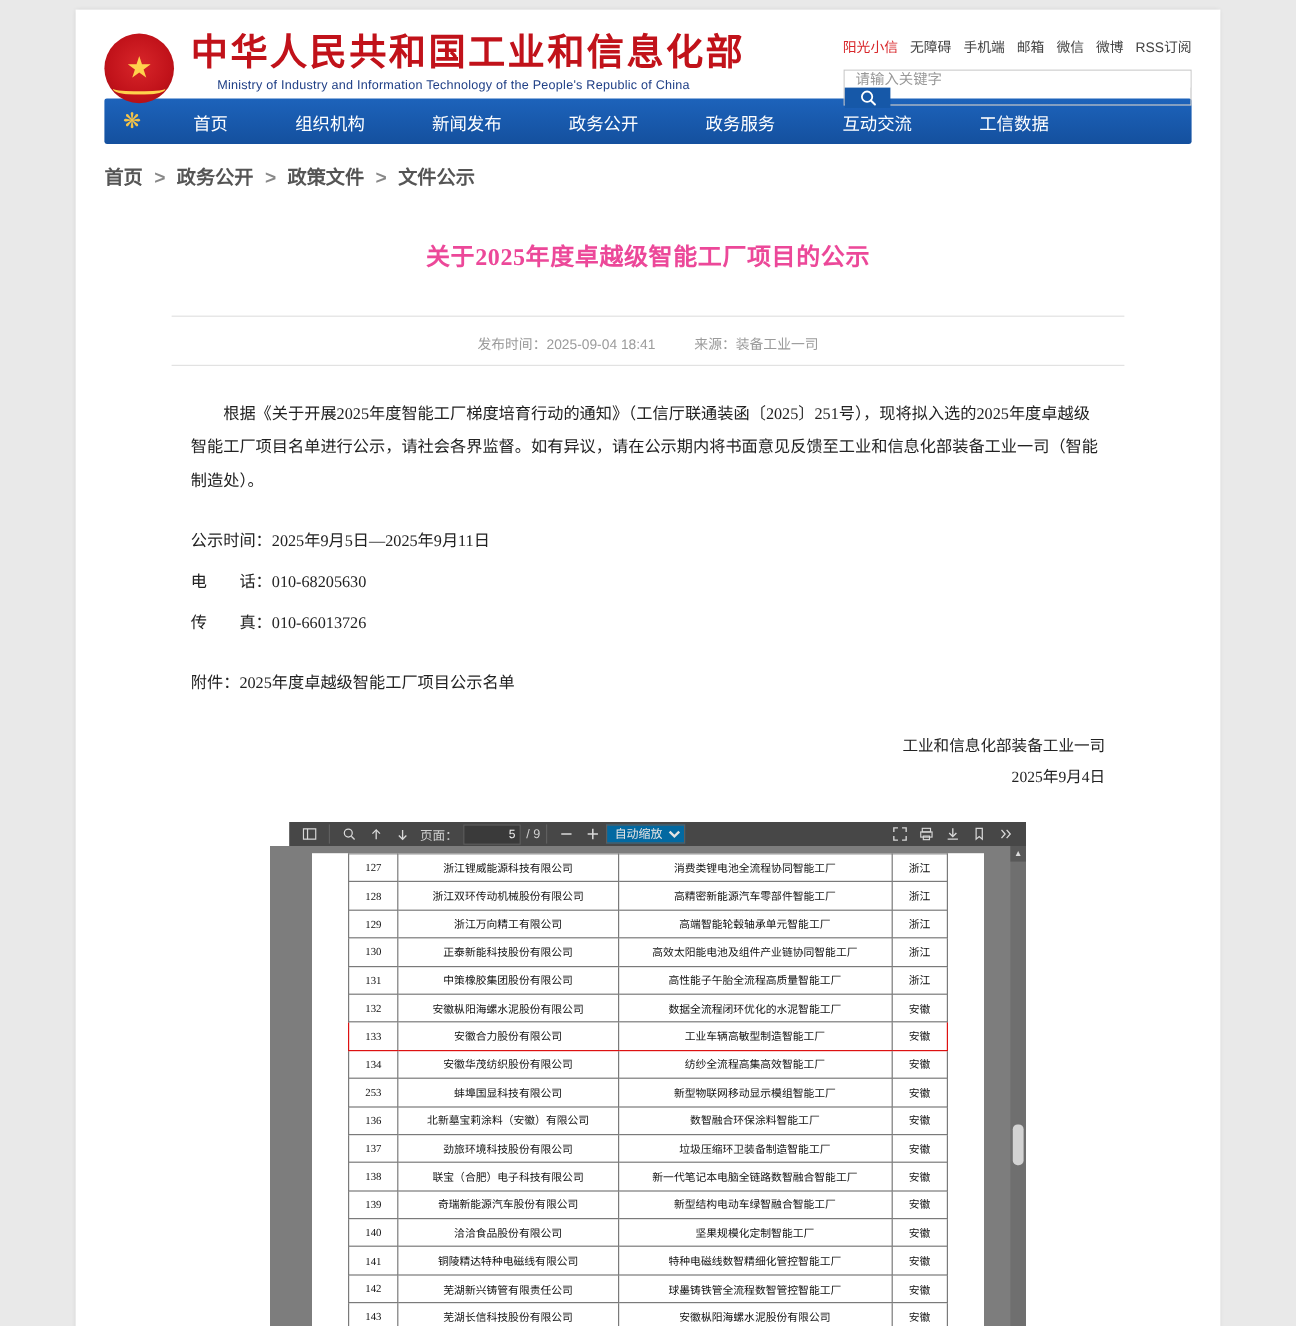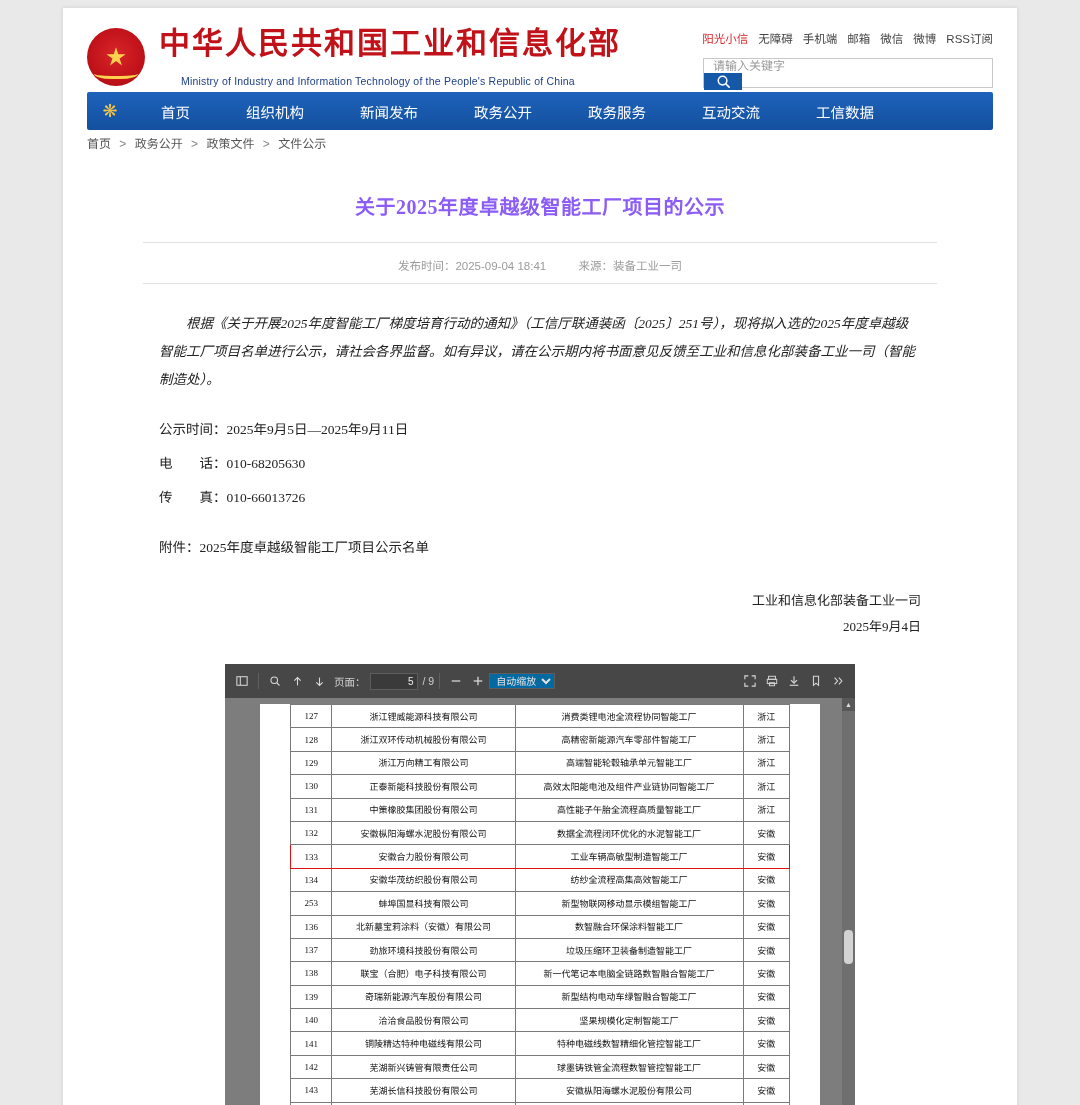--- a/index.html
+++ b/index.html
@@ -24,21 +24,21 @@
     min-height: 1090px;
     background: #ffffff;
     box-shadow: 0 0 4px rgba(0,0,0,0.12);
   }
 
   
   .site-header {
     display: flex;
     align-items: flex-start;
     padding: 18px 24px 10px 24px;
-    height: 84px;
+    height: 74px;
     box-sizing: border-box;
   }
   .emblem {
     width: 58px;
     height: 58px;
     border-radius: 50%;
     background: radial-gradient(circle at 50% 45%, #d8262a 0%, #c1121a 60%, #9e0d13 100%);
     position: relative;
     flex: 0 0 auto;
     margin-top: 2px;
@@ -68,21 +68,21 @@
     color: #c1121a;
     font-size: 31px;
     font-weight: bold;
     letter-spacing: 2px;
     line-height: 36px;
     font-family: "Liberation Serif", serif;
   }
   .en-title {
     color: #1f3f86;
     font-size: 10.5px;
-    margin-top: 13px;
+    margin-top: 3px;
     letter-spacing: 0.2px;
     padding-left: 22px;
   }
   .header-right {
     margin-left: auto;
     width: 290px;
     padding-top: 4px;
   }
   .quicklinks {
     display: flex;
@@ -150,83 +150,85 @@
   .nav-item {
     color: #fff;
     font-size: 14.5px;
     padding: 0 28px;
     cursor: pointer;
     white-space: nowrap;
   }
 
   
   .breadcrumb {
-    padding: 4px 24px 0 24px;
-    font-size: 12px;
+    padding: 14px 24px 0 24px;
+    font-size: 16px;
     color: #555;
+    font-weight: bold;
   }
   .breadcrumb span { color: #555; }
   .breadcrumb .sep { margin: 0 5px; color: #888; }
 
   
   .article {
     padding: 26px 80px 0 80px;
   }
   .art-title {
     text-align: center;
     font-size: 20px;
     font-weight: bold;
-    color: #8b5cf6;
+    color: #ec4899;
     font-family: "Liberation Serif", serif;
     letter-spacing: 0.5px;
-    padding: 14px 0 22px 0;
+    padding: 14px 0 36px 0;
     border-bottom: 1px solid #e2e2e2;
   }
   .art-meta {
     text-align: center;
     font-size: 11.5px;
     color: #9b9b9b;
     padding: 14px 0 10px 0;
     border-bottom: 1px solid #e2e2e2;
   }
   .art-meta .gap { display: inline-block; width: 26px; }
   .art-body {
     padding: 26px 16px 0 16px;
     font-size: 13.5px;
     line-height: 28px;
     color: #222;
     font-family: "Liberation Serif", serif;
   }
   .art-body p { margin: 0 0 6px 0; }
-  .indent { text-indent: 2em; font-style: italic; }
+  .indent { text-indent: 2em; }
   .blockline { margin: 0; }
   .gap-block { height: 16px; }
   .sign {
     text-align: right;
     margin-top: 26px;
     font-family: "Liberation Serif", serif;
     font-size: 13px;
     line-height: 26px;
     color: #222;
   }
 
   
   .pdf-wrap {
     margin: 24px auto 0 auto;
     width: 630px;
   }
   .pdf-toolbar {
-    height: 34px;
+    height: 20px;
     background: #474747;
     display: flex;
     align-items: center;
     padding: 0 6px;
     color: #d6d6d6;
     font-size: 10.5px;
     box-sizing: border-box;
+    margin-left: 16px;
   }
   .tb-btn {
     width: 22px;
     height: 20px;
     display: flex;
     align-items: center;
     justify-content: center;
     cursor: pointer;
     color: #d8d8d8;
   }

